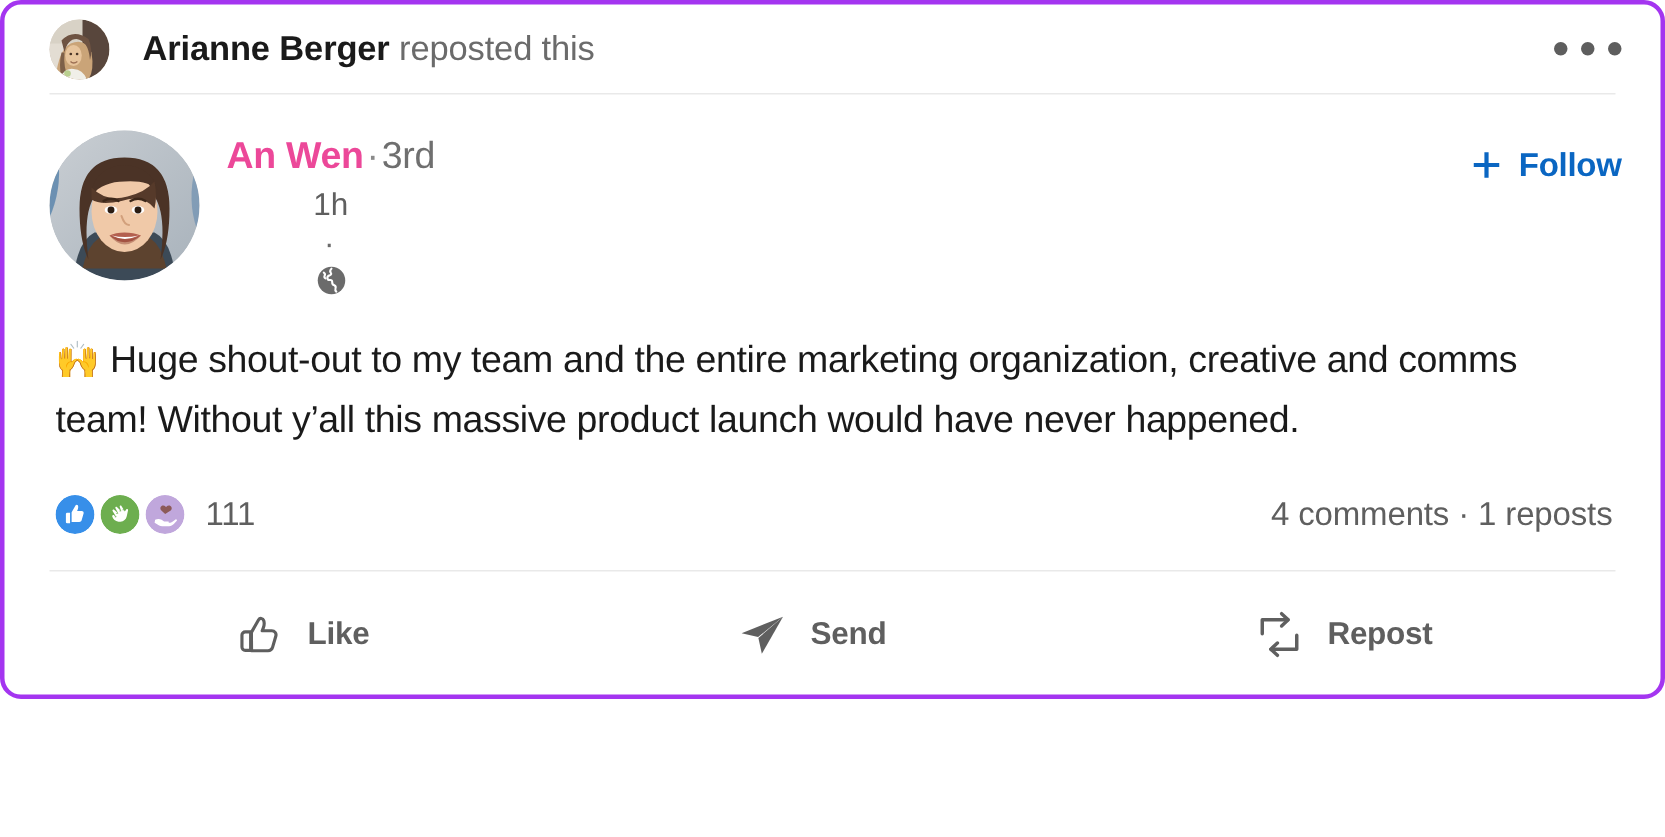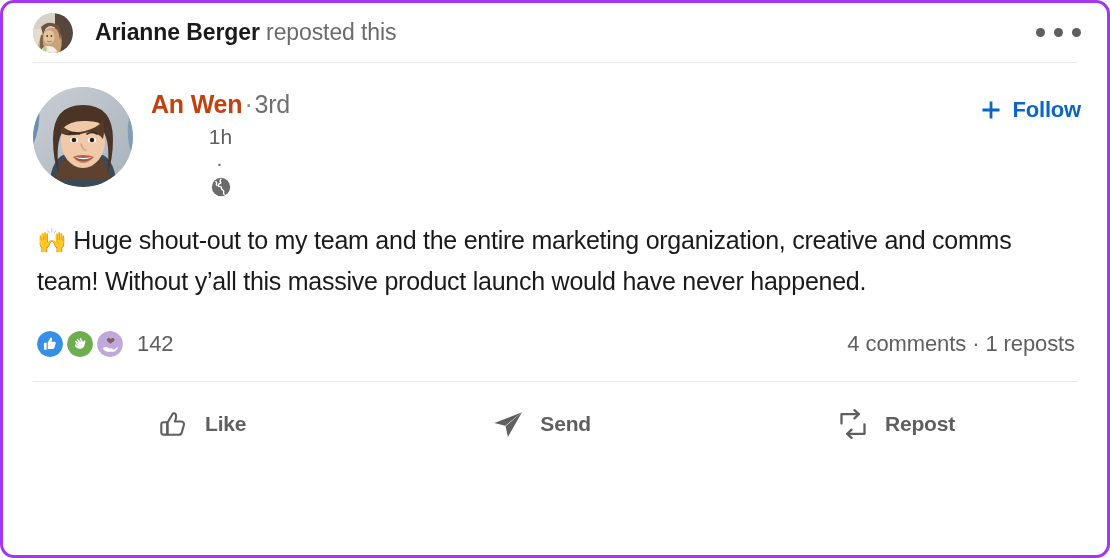--- a/index.html
+++ b/index.html
@@ -12,21 +12,21 @@
     height: 558px;
     font-family: "Liberation Sans", sans-serif;
     -webkit-font-smoothing: antialiased;
   }
 
   
   .post-card {
     box-sizing: border-box;
     position: relative;
     width: 1110px;
-    height: 558px;
+    height: 466px;
     background: #ffffff;
     border: 3px solid #a435f0;
     border-radius: 14px;
     overflow: hidden;
   }
 
   
   .repost-header {
     box-sizing: border-box;
     display: flex;
@@ -103,21 +103,21 @@
     min-width: 0;
   }
   .author-line1 {
     font-size: 25px;
     line-height: 30px;
     color: #6b6b6b;
     white-space: nowrap;
     letter-spacing: -0.2px;
   }
   .author-line1 .author-name {
-    color: #c2410c;
+    color: #ec4899;
     font-weight: 700;
   }
   .author-line1 .sep { color: #8a8a8a; padding: 0 2px; }
   .author-line1 .degree { color: #6f6f6f; font-weight: 400; }
 
   .author-line2 {
     font-size: 22px;
     line-height: 30px;
     color: #2f2f2f;
     margin-top: 3px;
@@ -394,21 +394,21 @@
 
         <span>
           <svg class="reaction-icon" viewBox="0 0 30 30" xmlns="http://www.w3.org/2000/svg" aria-hidden="true">
             <circle cx="15" cy="15" r="15" fill="#c0a7dc"></circle>
             <path d="M15.1 14.6l-2.9-2.7c-1.1-1-1-2.7.2-3.5 1-.7 2.3-.4 3 .5l.4.5.4-.5c.7-.9 2-1.2 3-.5 1.2.8 1.3 2.5.2 3.5z" fill="#8c5a58"></path>
             <path d="M7.4 19.1c1.6-.9 3.4-1 5 0l1.9 1.2h3.2c.7 0 .7 1 0 1h-2.5l-.1.1h3.3c1 0 2-.4 2.8-1l2.1-1.6c.6-.4 1.4.4 1 1l-2.3 2.6c-.9 1-2.2 1.6-3.6 1.6h-5.4c-.8 0-1.6-.2-2.3-.6l-3.5-2z" fill="#ffffff"></path>
           </svg>
         </span>
 
       </div>
-      <span class="reaction-count">142</span>
+      <span class="reaction-count">111</span>
     </div>
 
     <div class="counts-spacer"></div>
 
     <div class="comment-counts">4 comments · 1 reposts</div>
   </div>
 
   <div class="action-divider"></div>
 
   <div class="action-bar">

